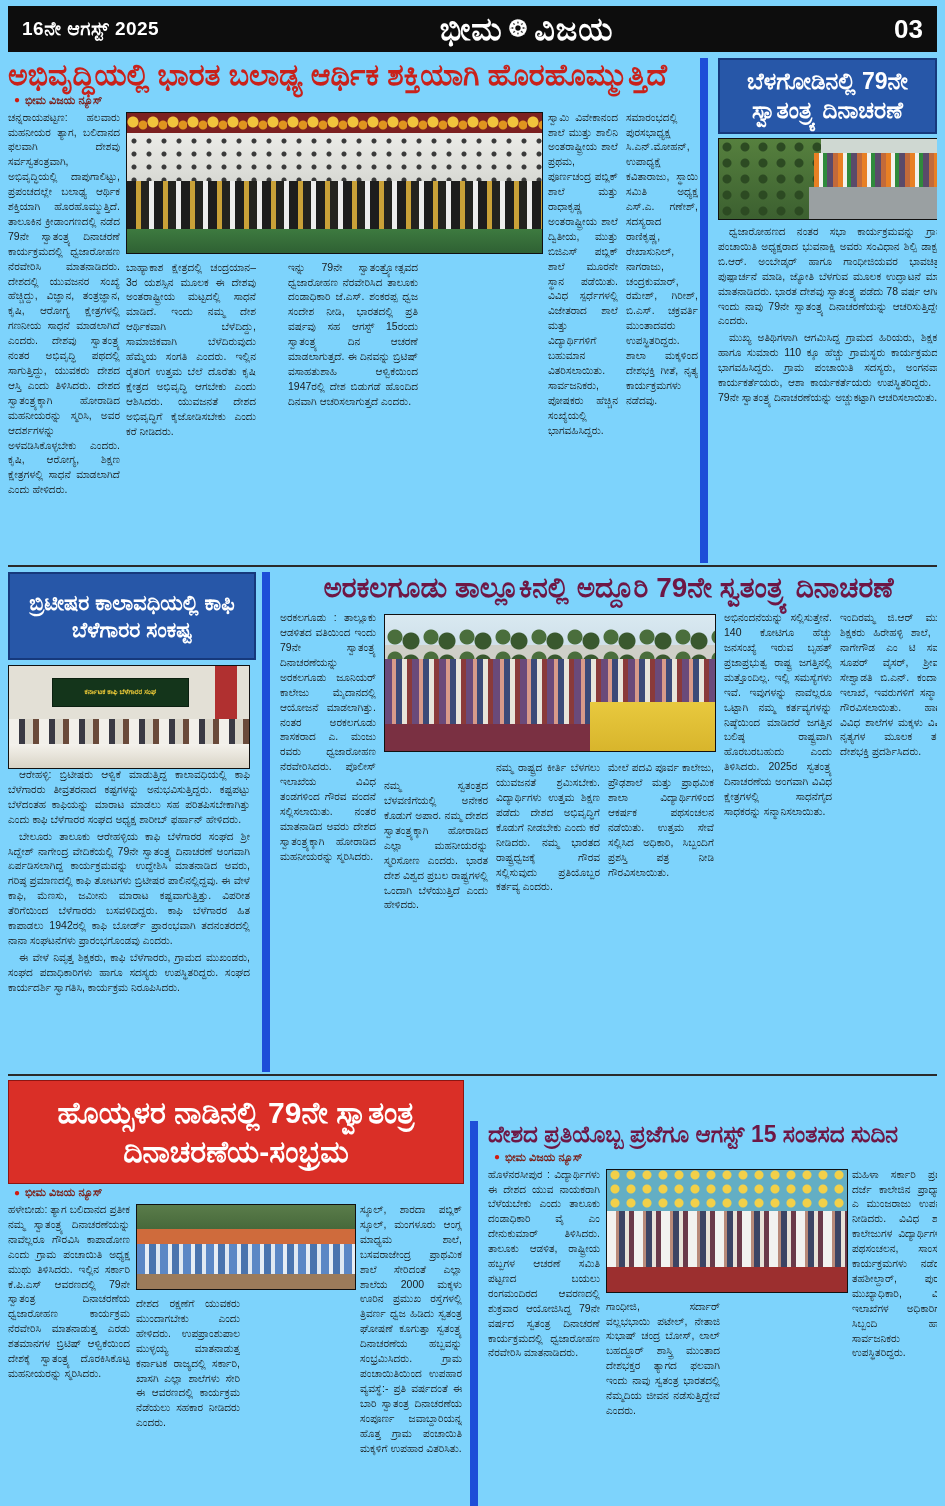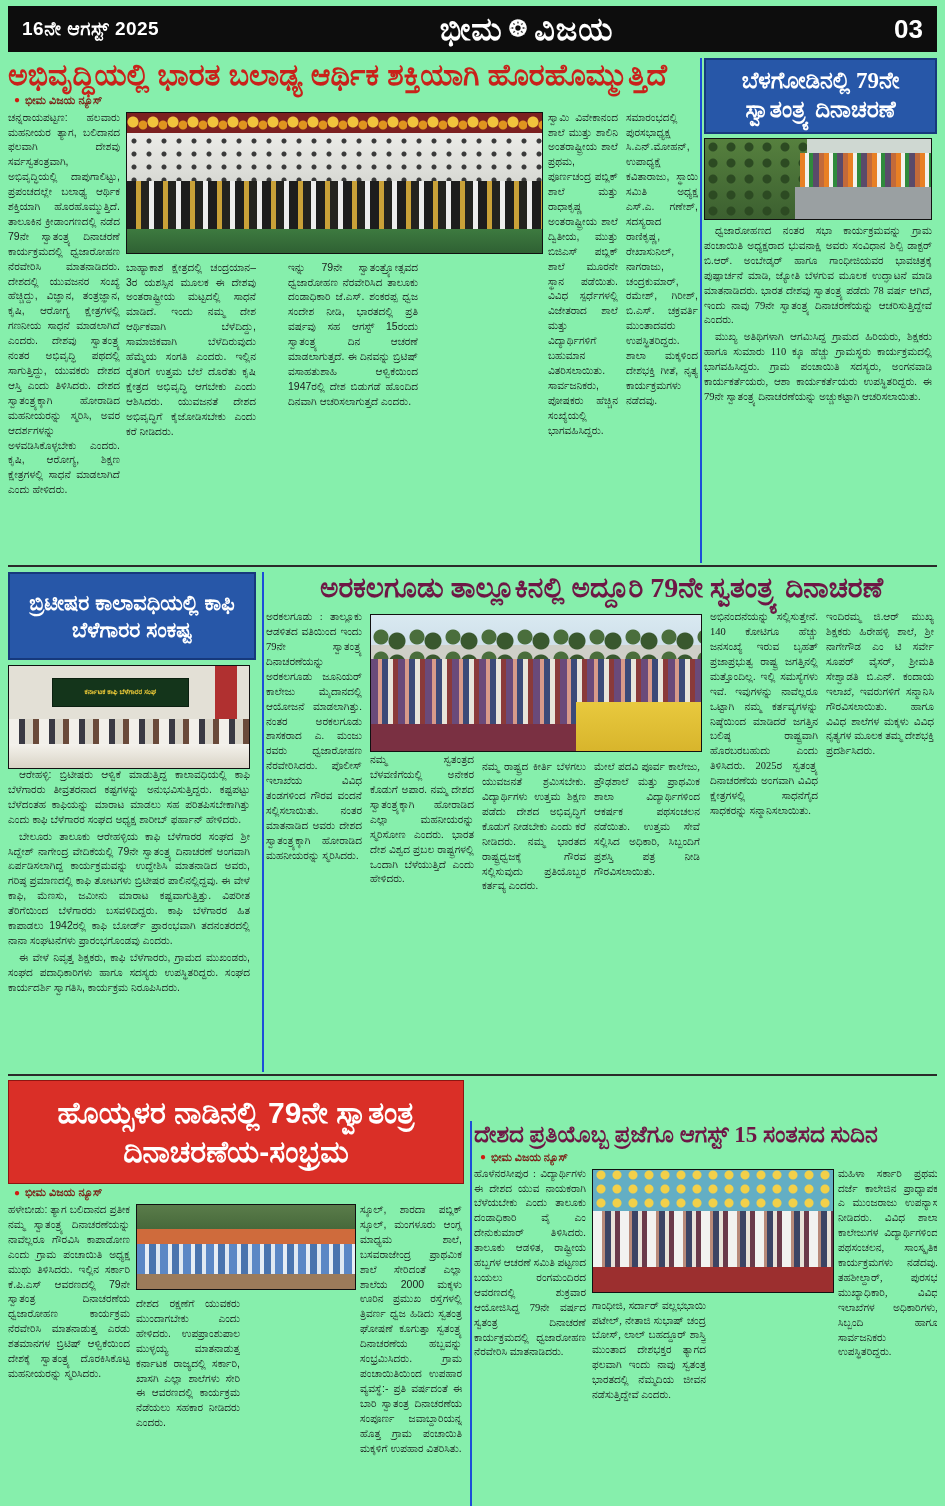--- a/index.html
+++ b/index.html
@@ -1,29 +1,29 @@
 <!DOCTYPE html>
 <html><head>
 <meta charset="utf-8">
 <style>
   html,body{margin:0;padding:0;background:#ffffff;}
   body{width:945px;height:1506px;font-family:"Liberation Sans",sans-serif;}
-  .page{position:relative;width:945px;height:1506px;background:#86efac;overflow:hidden;}
+  .page{position:relative;width:945px;height:1506px;background:#7dd3fc;overflow:hidden;}
 
   
   .masthead{position:absolute;left:8px;top:6px;width:929px;height:46px;background:#0d0d0d;
     display:flex;align-items:center;justify-content:space-between;padding:0 14px;box-sizing:border-box;}
   .mh-date{color:#fff;font-weight:bold;font-size:19px;letter-spacing:.5px;}
   .mh-title{color:#fff;font-weight:bold;font-size:32px;letter-spacing:1px;display:flex;align-items:center;gap:6px;}
   .mh-sun{font-size:22px;color:#fff;line-height:1;}
   .mh-page{color:#fff;font-weight:bold;font-size:26px;}
 
   
   .art{position:absolute;overflow:hidden;box-sizing:border-box;}
-  .sep-left{border-left:2px solid #1d4ed8;padding-left:2px;font-family:Liberation Serif, serif;}
+  .sep-left{border-left:8px solid #1d4ed8;padding-left:10px;}
   .hr-sep{position:absolute;left:8px;width:929px;border-top:2px solid #2a2a2a;height:0;}
   .headline-red{color:#c9211a;font-weight:bold;font-size:30px;line-height:1.12;margin:0 0 2px 0;}
   .headline-maroon{color:#6e1745;font-weight:bold;text-align:center;margin:0;}
   .box-head{background:#2757a8;border:2px solid #16397c;color:#fff;font-weight:bold;
     text-align:center;display:flex;align-items:center;justify-content:center;box-sizing:border-box;}
   .box-head-red{background:#da2f27;border:1px solid #8e1511;color:#fff;font-weight:bold;
     text-align:center;display:flex;align-items:center;justify-content:center;box-sizing:border-box;}
   .byline{display:flex;align-items:center;gap:5px;font-size:11px;font-weight:bold;color:#7c1a12;margin:2px 0 3px 6px;}
   .byline .dot{color:#d01c10;font-size:10px;line-height:1;}
   .bodywrap{position:relative;}
@@ -145,21 +145,21 @@
     <h2 class="headline-maroon" style="font-size:28px;line-height:1.15;">ಅರಕಲಗೂಡು ತಾಲ್ಲೂಕಿನಲ್ಲಿ ಅದ್ದೂರಿ 79ನೇ ಸ್ವತಂತ್ರ್ಯ ದಿನಾಚರಣೆ</h2>
     <div class="bodywrap" style="height:452px;margin-top:6px;">
       <div class="col bodytext" style="left:0;top:0;width:96px;height:448px;">ಅರಕಲಗೂಡು : ತಾಲ್ಲೂಕು ಆಡಳಿತದ ವತಿಯಿಂದ ಇಂದು 79ನೇ ಸ್ವಾತಂತ್ರ್ಯ ದಿನಾಚರಣೆಯನ್ನು ಅರಕಲಗೂಡು ಜೂನಿಯರ್ ಕಾಲೇಜು ಮೈದಾನದಲ್ಲಿ ಆಯೋಜನೆ ಮಾಡಲಾಗಿತ್ತು. ನಂತರ ಅರಕಲಗೂಡು ಶಾಸಕರಾದ ಎ. ಮಂಜು ರವರು ಧ್ವಜಾರೋಹಣ ನೆರವೇರಿಸಿದರು. ಪೊಲೀಸ್ ಇಲಾಖೆಯ ವಿವಿಧ ತಂಡಗಳಿಂದ ಗೌರವ ವಂದನೆ ಸಲ್ಲಿಸಲಾಯಿತು. ನಂತರ ಮಾತನಾಡಿದ ಅವರು ದೇಶದ ಸ್ವಾತಂತ್ರ್ಯಕ್ಕಾಗಿ ಹೋರಾಡಿದ ಮಹನೀಯರನ್ನು ಸ್ಮರಿಸಿದರು.</div>
       <div class="photo" style="left:104px;top:4px;width:330px;height:136px;">
         <div class="ply ap-sky"></div>
         <div class="ply ap-trees"></div>
         <div class="ply ap-crowd"></div>
         <div class="ply ap-cloth"></div>
         <div class="ply ap-skirt"></div>
       </div>
-      <div class="col bodytext" style="left:104px;top:143px;width:104px;height:298px;">ನಮ್ಮ ಸ್ವತಂತ್ರದ ಬೆಳವಣಿಗೆಯಲ್ಲಿ ಅನೇಕರ ಕೊಡುಗೆ ಅಪಾರ. ನಮ್ಮ ದೇಶದ ಸ್ವಾತಂತ್ರ್ಯಕ್ಕಾಗಿ ಹೋರಾಡಿದ ಎಲ್ಲಾ ಮಹನೀಯರನ್ನು ಸ್ಮರಿಸೋಣ ಎಂದರು. ಭಾರತ ದೇಶ ವಿಶ್ವದ ಪ್ರಬಲ ರಾಷ್ಟ್ರಗಳಲ್ಲಿ ಒಂದಾಗಿ ಬೆಳೆಯುತ್ತಿದೆ ಎಂದು ಹೇಳಿದರು.</div>
+      <div class="col bodytext" style="left:104px;top:168px;width:104px;height:298px;">ನಮ್ಮ ಸ್ವತಂತ್ರದ ಬೆಳವಣಿಗೆಯಲ್ಲಿ ಅನೇಕರ ಕೊಡುಗೆ ಅಪಾರ. ನಮ್ಮ ದೇಶದ ಸ್ವಾತಂತ್ರ್ಯಕ್ಕಾಗಿ ಹೋರಾಡಿದ ಎಲ್ಲಾ ಮಹನೀಯರನ್ನು ಸ್ಮರಿಸೋಣ ಎಂದರು. ಭಾರತ ದೇಶ ವಿಶ್ವದ ಪ್ರಬಲ ರಾಷ್ಟ್ರಗಳಲ್ಲಿ ಒಂದಾಗಿ ಬೆಳೆಯುತ್ತಿದೆ ಎಂದು ಹೇಳಿದರು.</div>
       <div class="col bodytext" style="left:216px;top:150px;width:104px;height:298px;">ನಮ್ಮ ರಾಷ್ಟ್ರದ ಕೀರ್ತಿ ಬೆಳಗಲು ಯುವಜನತೆ ಶ್ರಮಿಸಬೇಕು. ವಿದ್ಯಾರ್ಥಿಗಳು ಉತ್ತಮ ಶಿಕ್ಷಣ ಪಡೆದು ದೇಶದ ಅಭಿವೃದ್ಧಿಗೆ ಕೊಡುಗೆ ನೀಡಬೇಕು ಎಂದು ಕರೆ ನೀಡಿದರು. ನಮ್ಮ ಭಾರತದ ರಾಷ್ಟ್ರಧ್ವಜಕ್ಕೆ ಗೌರವ ಸಲ್ಲಿಸುವುದು ಪ್ರತಿಯೊಬ್ಬರ ಕರ್ತವ್ಯ ಎಂದರು.</div>
       <div class="col bodytext" style="left:328px;top:150px;width:106px;height:298px;">ಮೇಲೆ ಪದವಿ ಪೂರ್ವ ಕಾಲೇಜು, ಪ್ರೌಢಶಾಲೆ ಮತ್ತು ಪ್ರಾಥಮಿಕ ಶಾಲಾ ವಿದ್ಯಾರ್ಥಿಗಳಿಂದ ಆಕರ್ಷಕ ಪಥಸಂಚಲನ ನಡೆಯಿತು. ಉತ್ತಮ ಸೇವೆ ಸಲ್ಲಿಸಿದ ಅಧಿಕಾರಿ, ಸಿಬ್ಬಂದಿಗೆ ಪ್ರಶಸ್ತಿ ಪತ್ರ ನೀಡಿ ಗೌರವಿಸಲಾಯಿತು.</div>
       <div class="col bodytext" style="left:444px;top:0;width:108px;height:448px;">ಅಭಿನಂದನೆಯನ್ನು ಸಲ್ಲಿಸುತ್ತೇನೆ. 140 ಕೋಟಿಗೂ ಹೆಚ್ಚು ಜನಸಂಖ್ಯೆ ಇರುವ ಬೃಹತ್ ಪ್ರಜಾಪ್ರಭುತ್ವ ರಾಷ್ಟ್ರ ಜಗತ್ತಿನಲ್ಲಿ ಮತ್ತೊಂದಿಲ್ಲ. ಇಲ್ಲಿ ಸಮಸ್ಯೆಗಳು ಇವೆ. ಇವುಗಳನ್ನು ನಾವೆಲ್ಲರೂ ಒಟ್ಟಾಗಿ ನಮ್ಮ ಕರ್ತವ್ಯಗಳನ್ನು ನಿಷ್ಠೆಯಿಂದ ಮಾಡಿದರೆ ಜಗತ್ತಿನ ಬಲಿಷ್ಠ ರಾಷ್ಟ್ರವಾಗಿ ಹೊರಬರಬಹುದು ಎಂದು ತಿಳಿಸಿದರು. 2025ರ ಸ್ವತಂತ್ರ್ಯ ದಿನಾಚರಣೆಯ ಅಂಗವಾಗಿ ವಿವಿಧ ಕ್ಷೇತ್ರಗಳಲ್ಲಿ ಸಾಧನೆಗೈದ ಸಾಧಕರನ್ನು ಸನ್ಮಾನಿಸಲಾಯಿತು.</div>
       <div class="col bodytext" style="left:560px;top:0;width:108px;height:448px;">ಇಂದಿರಮ್ಮ ಜಿ.ಆರ್ ಮುಖ್ಯ ಶಿಕ್ಷಕರು ಹಿರೇಹಳ್ಳಿ ಶಾಲೆ, ಶ್ರೀ ನಾಗೇಗೌಡ ಎಂ ಟಿ ಸರ್ವೇ ಸೂಪರ್ ವೈಸರ್, ಶ್ರೀಮತಿ ಸೇಶ್ವಾಡತಿ ಬಿ.ಎನ್. ಕಂದಾಯ ಇಲಾಖೆ, ಇವರುಗಳಿಗೆ ಸನ್ಮಾನಿಸಿ ಗೌರವಿಸಲಾಯಿತು. ಹಾಗೂ ವಿವಿಧ ಶಾಲೆಗಳ ಮಕ್ಕಳು ವಿವಿಧ ನೃತ್ಯಗಳ ಮೂಲಕ ತಮ್ಮ ದೇಶಭಕ್ತಿ ಪ್ರದರ್ಶಿಸಿದರು.</div>
     </div>
   </section>
 
   <div class="hr-sep" style="top:1074px;"></div>
 
   <section class="art" style="left:8px;top:1080px;width:456px;height:424px;">

